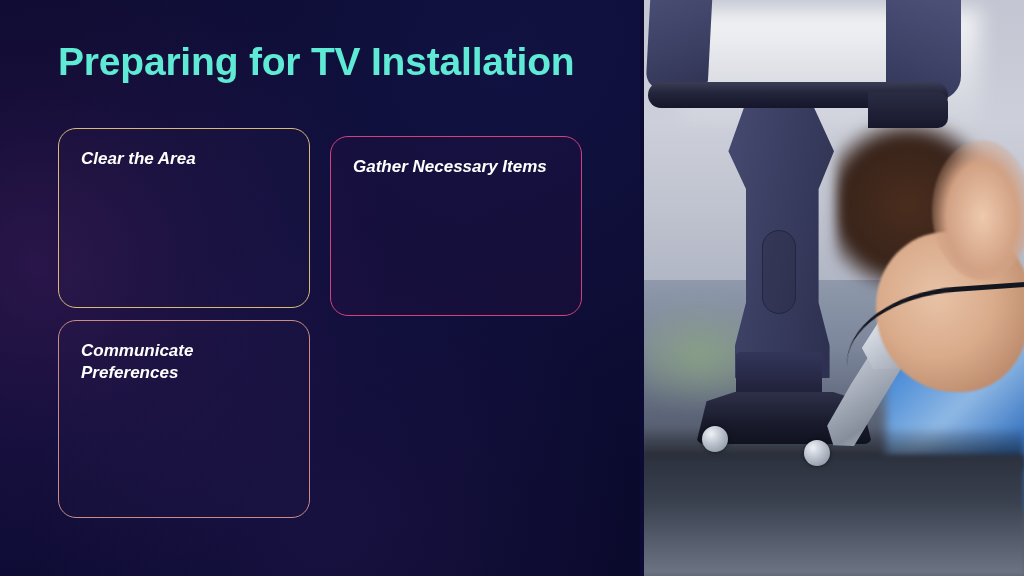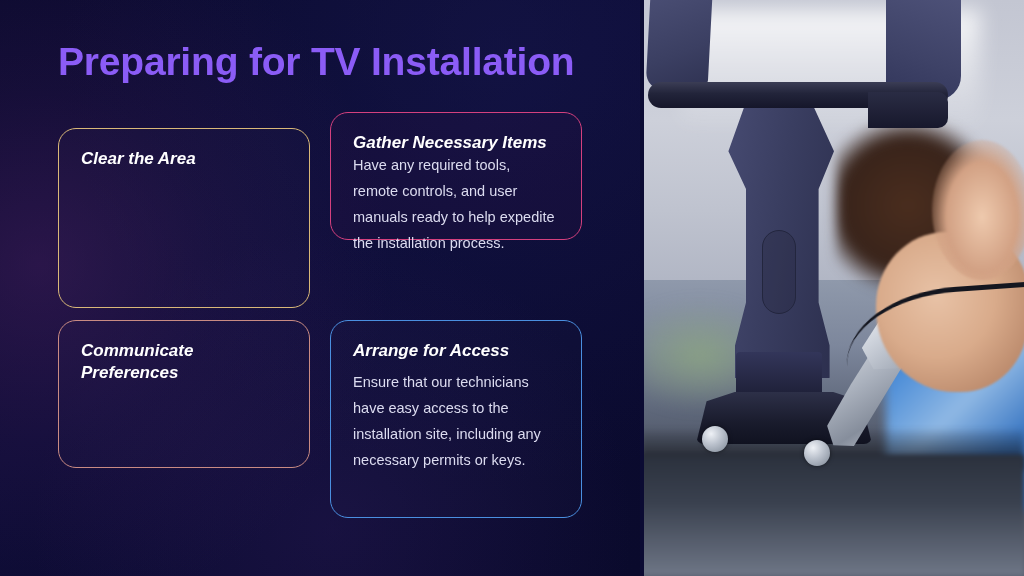--- a/index.html
+++ b/index.html
@@ -32,39 +32,39 @@
 
   
   .title {
     position:absolute;
     left:58px; top:40px;
     width:560px;
     font-size:39px;
     font-weight:bold;
     line-height:1.15;
     letter-spacing:-0.2px;
-    color:#8b5cf6;
+    color:#5eead4;
     white-space:nowrap;
   }
 
   
   .cards { position:absolute; left:0; top:0; width:640px; height:576px; }
 
   .card {
     position:absolute;
     width:252px;
     border-radius:18px;
     border:1.4px solid #888;
     background:rgba(255,255,255,0.012);
     padding:19px 22px 16px 22px;
   }
 
   .card.c1 { left:58px;  top:128px; height:180px; border-color:#d9b878; }
-  .card.c2 { left:330px; top:112px; height:128px; border-color:#d4407e; background:rgba(120,30,90,0.07); }
-  .card.c3 { left:58px;  top:320px; height:148px; border-color:#c98b83; }
+  .card.c2 { left:330px; top:136px; height:180px; border-color:#d4407e; background:rgba(120,30,90,0.07); }
+  .card.c3 { left:58px;  top:320px; height:198px; border-color:#c98b83; }
   .card.c4 { left:330px; top:320px; height:198px; border-color:#4a8fe0; }
 
   .card-inner { position:relative; }
 
   .card-title {
     font-size:17px;
     font-weight:bold;
     line-height:1.32;
     color:#ffffff;
     margin-bottom:8px;
@@ -234,36 +234,29 @@
 
     <div class="card c1" style="border-color: rgb(217, 184, 120);">
       <div class="card-inner">
         <div class="card-title">Clear the Area</div>
       </div>
     </div>
 
     <div class="card c2" style="border-color: rgb(212, 64, 126);">
       <div class="card-inner">
         <div class="card-title">Gather Necessary Items</div>
-        <div class="card-body">Have any required tools, remote controls, and user manuals ready to help expedite the installation process.</div>
       </div>
     </div>
 
     <div class="card c3" style="border-color: rgb(201, 139, 131);">
       <div class="card-inner">
         <div class="card-title">Communicate Preferences</div>
       </div>
     </div>
 
-    <div class="card c4" style="border-color: rgb(74, 143, 224);">
-      <div class="card-inner">
-        <div class="card-title">Arrange for Access</div>
-        <div class="card-body">Ensure that our technicians have easy access to the installation site, including any necessary permits or keys.</div>
-      </div>
-    </div>
 
   </div>
 
   <div class="photo">
     <div class="ph-sky"></div>
     <div class="ph-wall-glow"></div>
     <div class="ph-lower"></div>
     <div class="ph-green"></div>
     <div class="ph-blue-shirt"></div>
     <div class="ph-person-head"></div>

